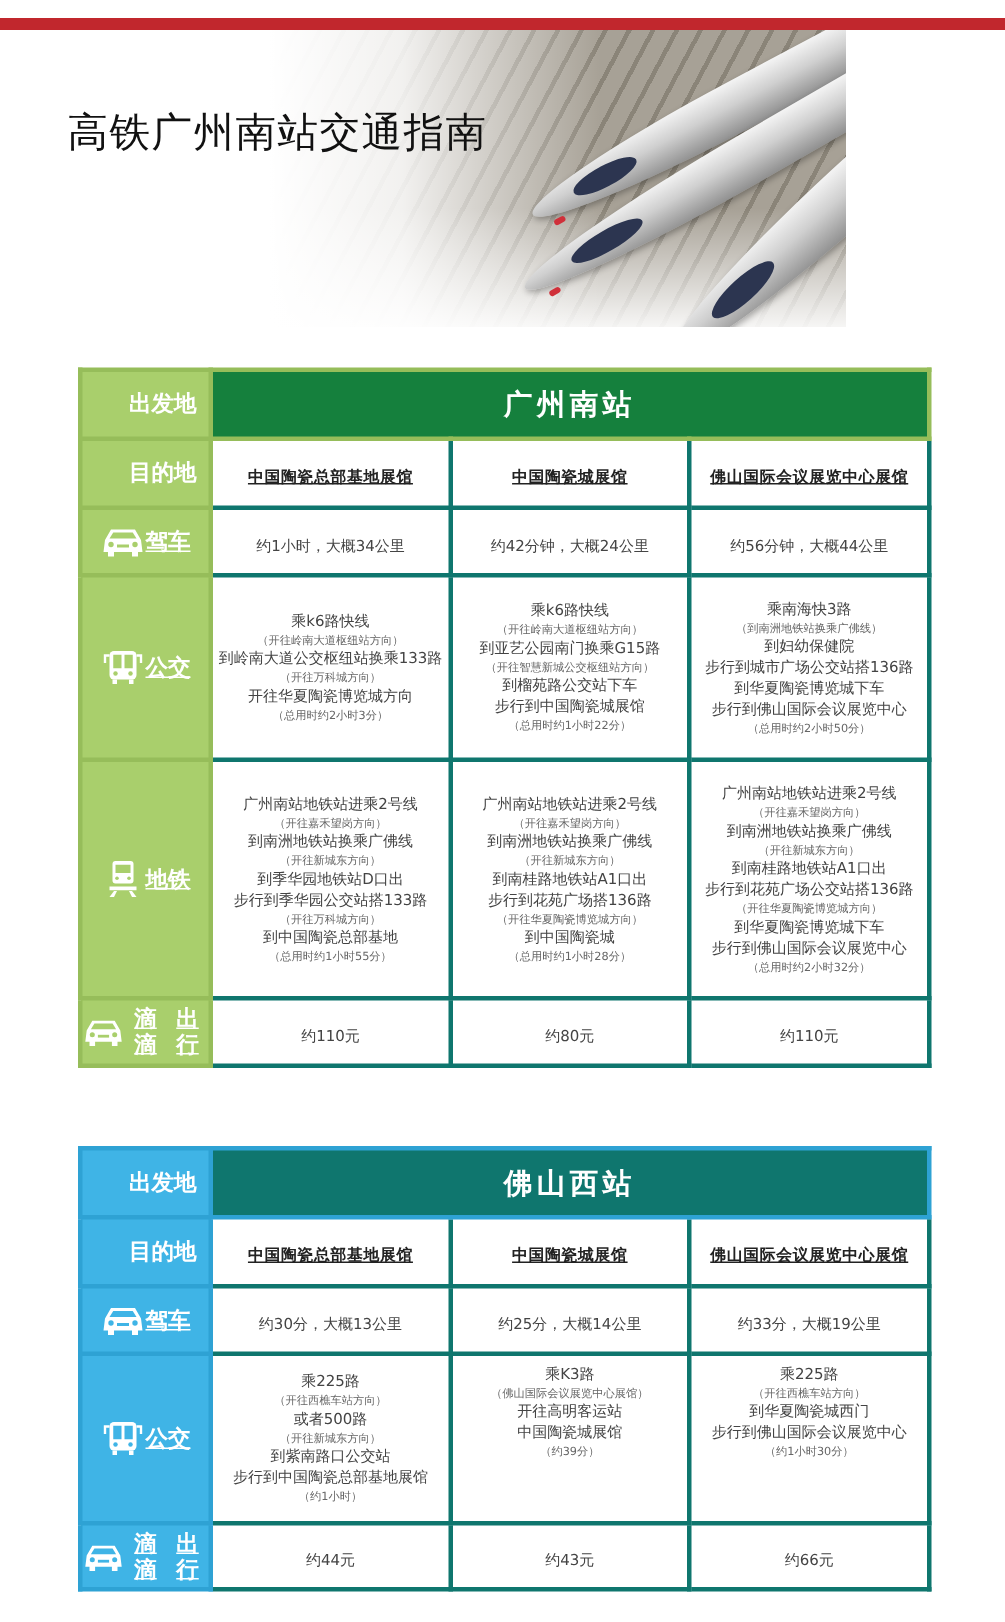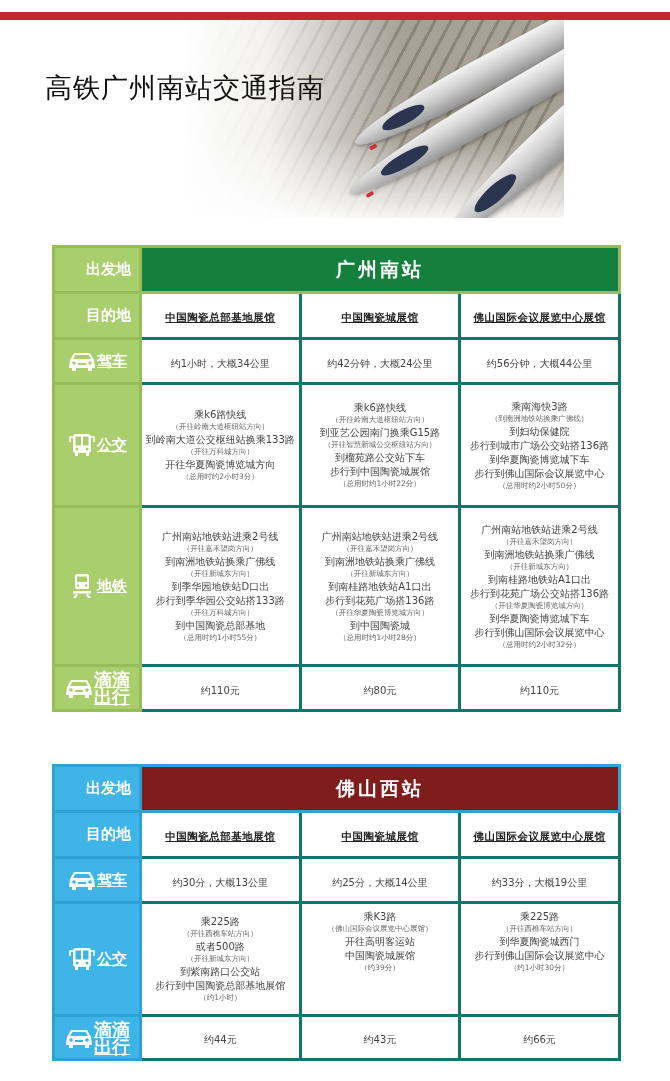--- a/index.html
+++ b/index.html
@@ -37,25 +37,25 @@
     position: absolute; left: 52px; width: 566px; border-collapse: collapse; table-layout: fixed;
   }
   table.guide td { border: 3px solid #0f766e; text-align: center; vertical-align: middle; }
   table.guide col.c0 { width: 87px; }
   table.guide col.c1, table.guide col.c2, table.guide col.c3 { width: 159.6px; }
 
   .lbl { color: #ffffff; font-weight: bold; font-size: 15px; }
   .green .lbl { background: #a9cf6c; border-color: #96bd5a; }
   .blue .lbl { background: #3fb4e6; border-color: #2ea2d4; }
   .green .hdr-cell { background: #15803d; border-color: #96bd5a; }
-  .blue .hdr-cell { background: #7f1d1d; border-color: #2ea2d4; }
+  .blue .hdr-cell { background: #0f766e; border-color: #2ea2d4; }
 
   .lbl-inner { display: flex; align-items: center; justify-content: flex-end; padding-right: 8px; gap: 8px; }
   .lbl-inner.center { justify-content: center; gap: 0; padding-right: 0; text-decoration: underline; }
-  .lbl-text-stack { display: flex; flex-direction: column; line-height: 17px; font-size: 18px; }
+  .lbl-text-stack { display: flex; flex-direction: row; line-height: 17px; font-size: 15px; }
 
   .station { color: #fff; font-weight: bold; font-size: 19px; letter-spacing: 3px; }
   .dest { font-weight: bold; font-size: 10.5px; color: #222; letter-spacing: 0.5px; text-decoration: underline; }
   .val { font-size: 10px; color: #444; margin-top: 37px; }
   .lines { display: flex; flex-direction: column; align-items: center; gap: 1px; padding: 6px 2px; }
   .ln { font-size: 10px; color: #444; line-height: 13px; white-space: nowrap; }
   .ln.note { font-size: 7.5px; color: #666; line-height: 10px; }
 
   .icon { width: 30px; height: 26px; display: inline-block; }
 </style>

